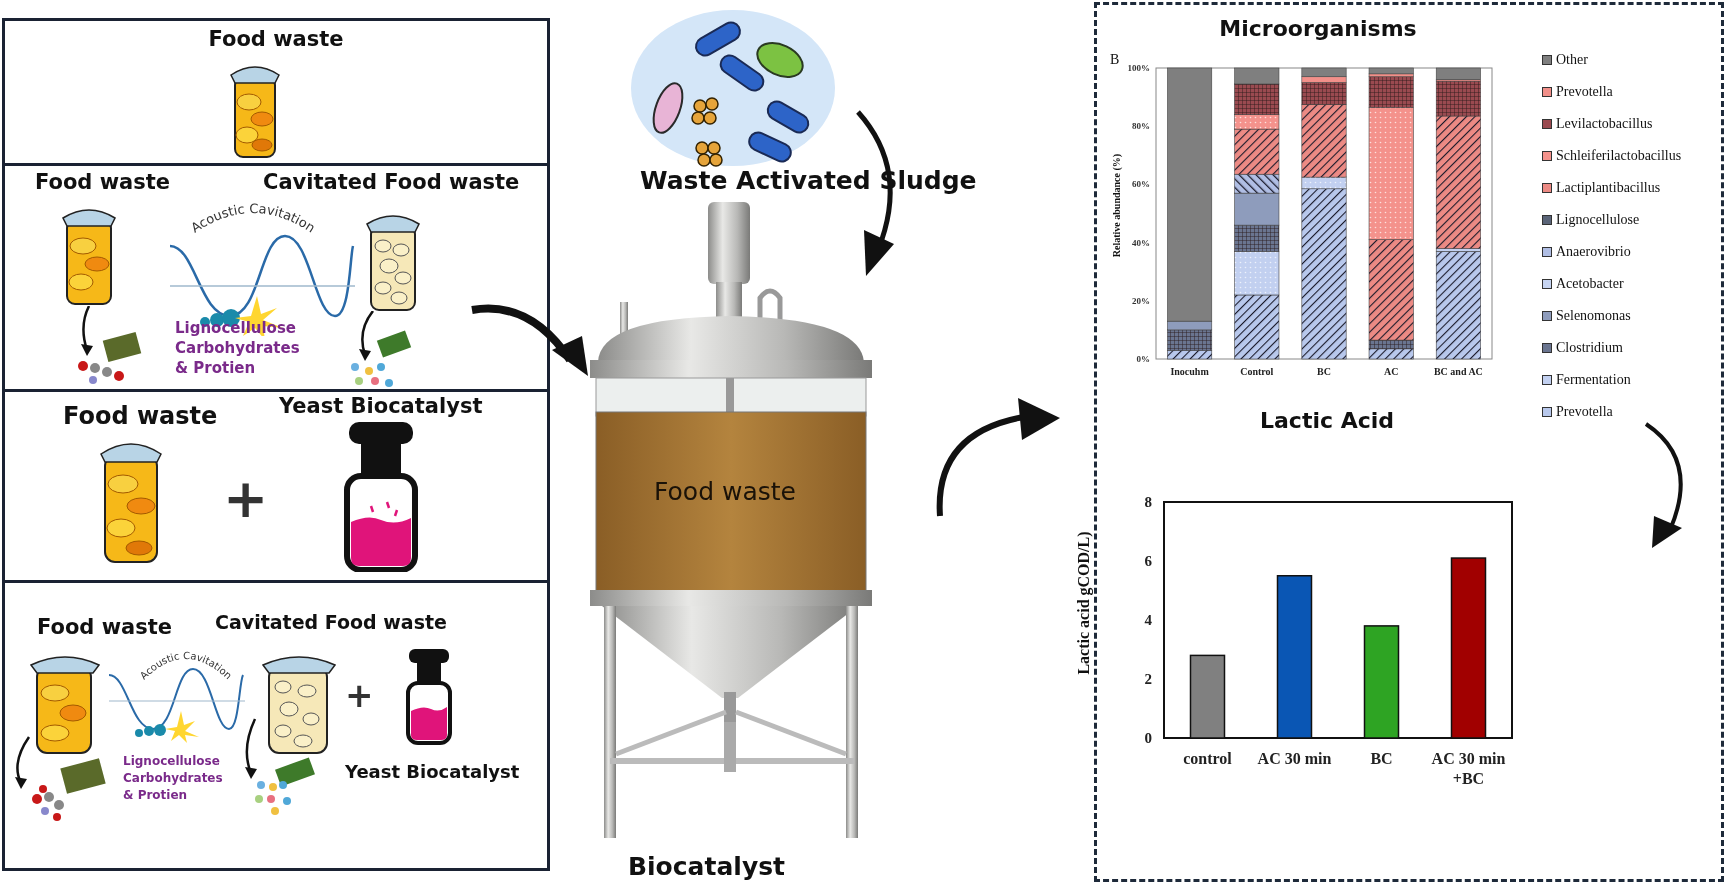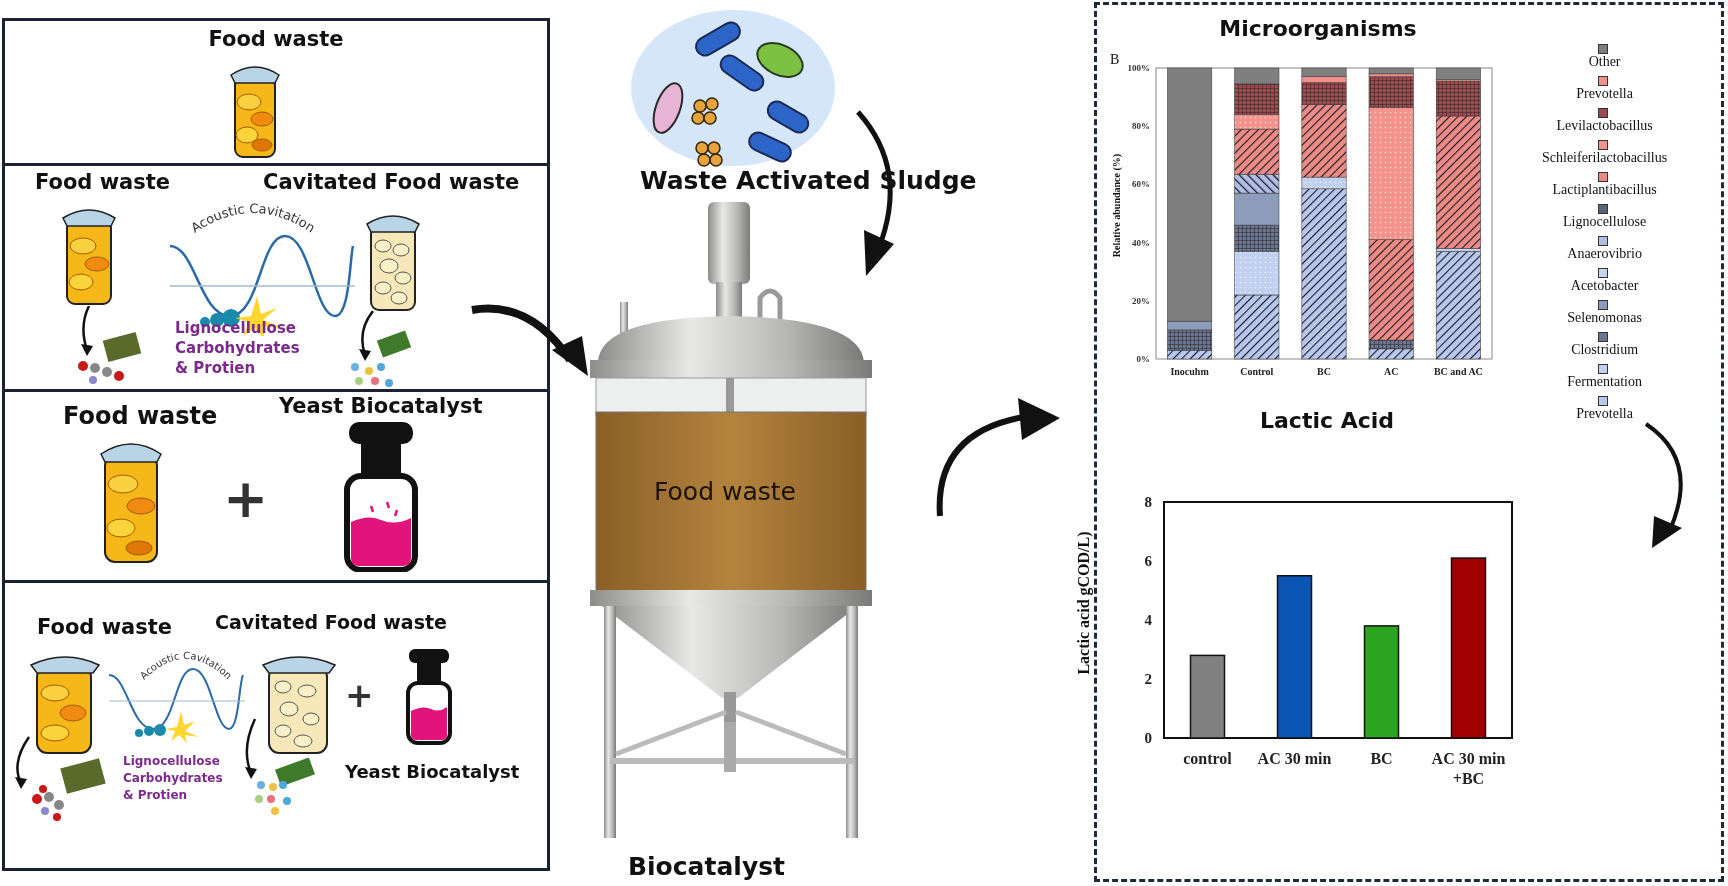--- a/index.html
+++ b/index.html
@@ -6,21 +6,21 @@
   body { width: 1728px; height: 886px; background: #ffffff; position: relative; overflow: hidden; font-family: "DejaVu Sans", sans-serif; color: #111; }
   .abs { position: absolute; }
   .bold { font-weight: bold; }
   .panel-stack { position: absolute; left: 2px; top: 18px; width: 548px; height: 853px; border: 3px solid #1a2233; }
   .panel { position: absolute; left: 0; width: 100%; border-bottom: 3px solid #1a2233; }
   .panel:last-child { border-bottom: none; }
   .ptitle { position: absolute; font-weight: bold; font-size: 21px; color: #111; white-space: nowrap; }
   .purple { color: #7a2a8a; font-weight: bold; font-size: 15px; text-align: left; line-height: 20px; }
   .result-box { position: absolute; left: 1094px; top: 2px; width: 630px; height: 880px; border: 3px dashed #1e2a3a; }
   .serif { font-family: "Liberation Serif", "DejaVu Serif", serif; }
-  .legend-item { display: flex; align-items: center; height: 32px; font-size: 14px; font-family: "Liberation Serif", serif; flex-direction: column; }
+  .legend-item { display: flex; align-items: center; height: 32px; font-size: 14px; font-family: "Liberation Serif", serif; }
   .legend-swatch { width: 10px; height: 10px; border: 1px solid #333; margin-right: 4px; }
 </style>
 </head>
 <body>
 
 <div class="panel-stack">
 
   <div class="panel" style="top:0;height:145px;">
     <div class="ptitle" style="left:0;width:100%;text-align:center;top:6px;">Food waste</div>
     <svg class="abs" style="left:224px;top:36px" width="52" height="104">

